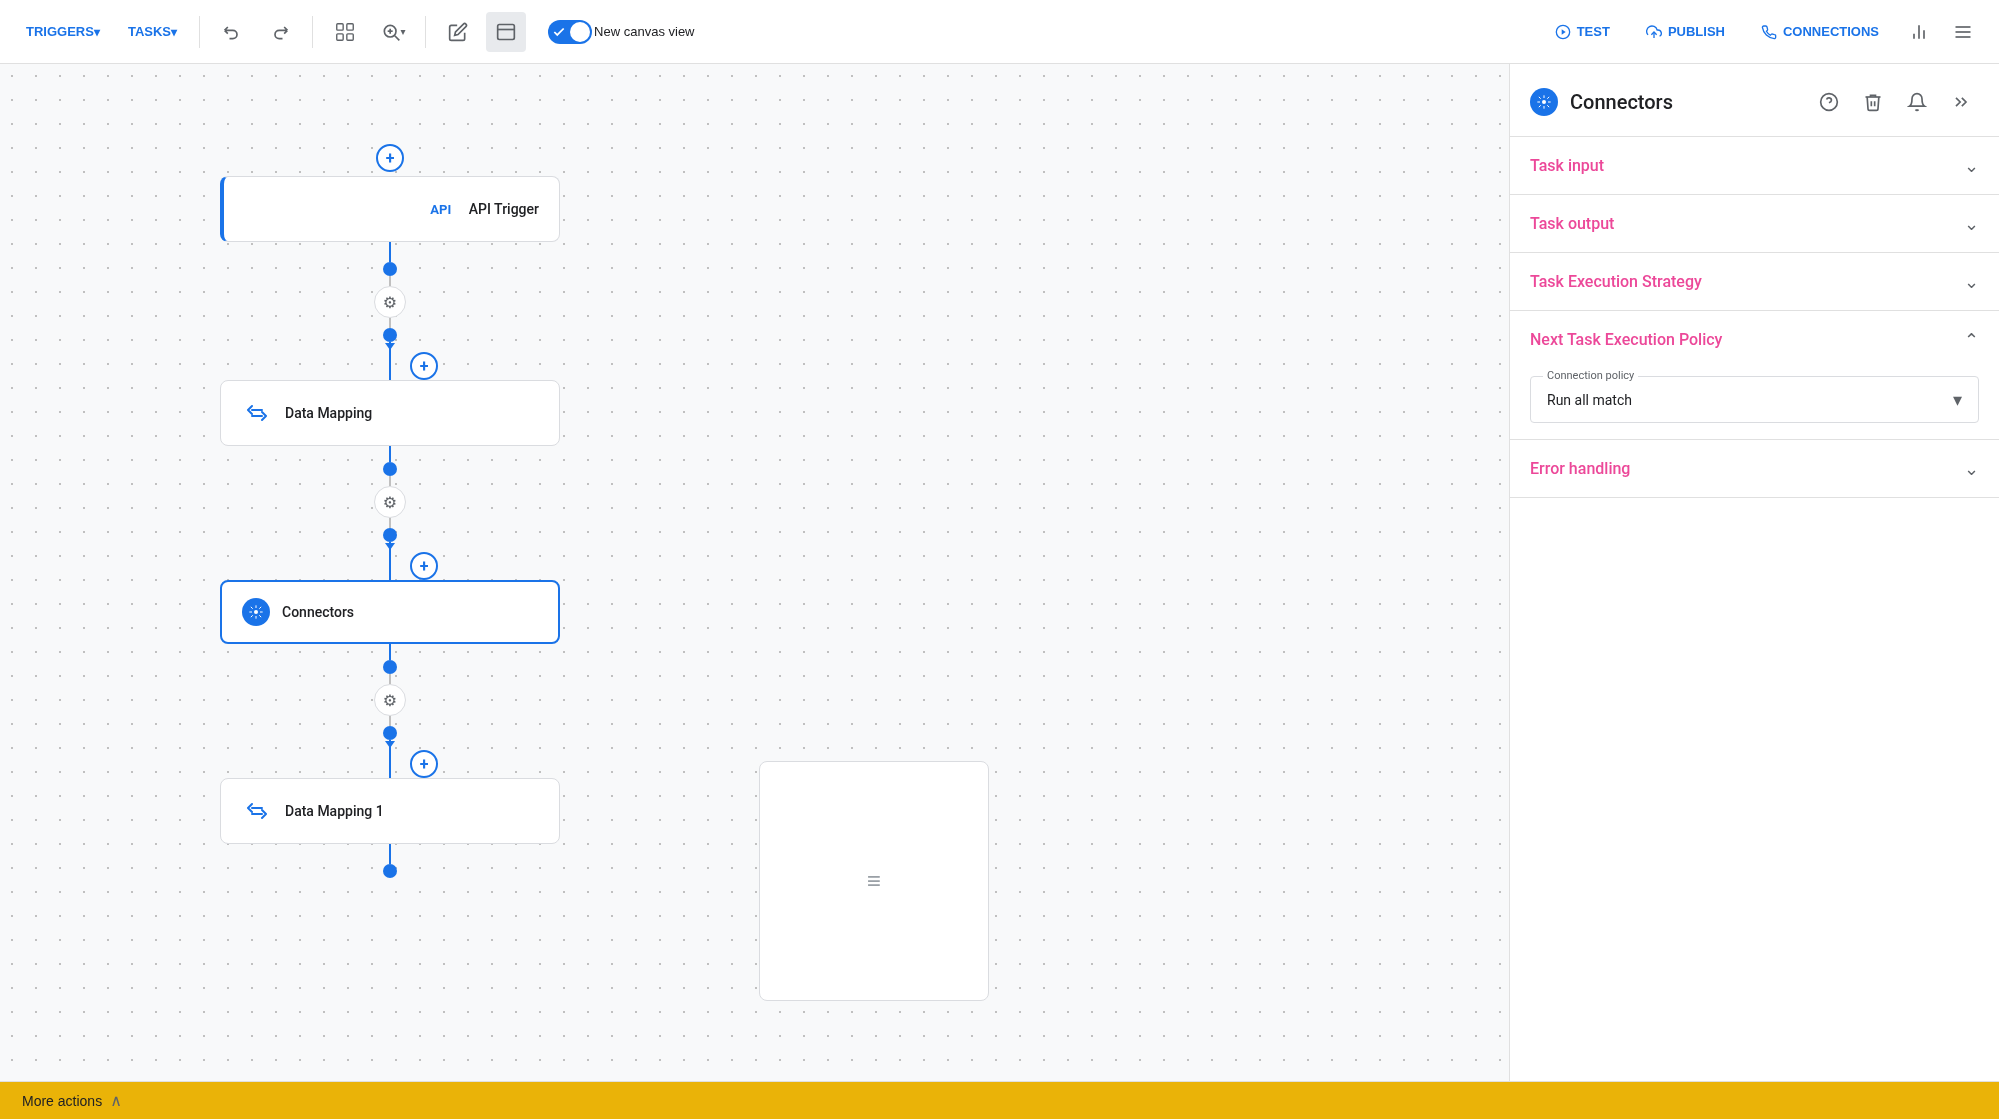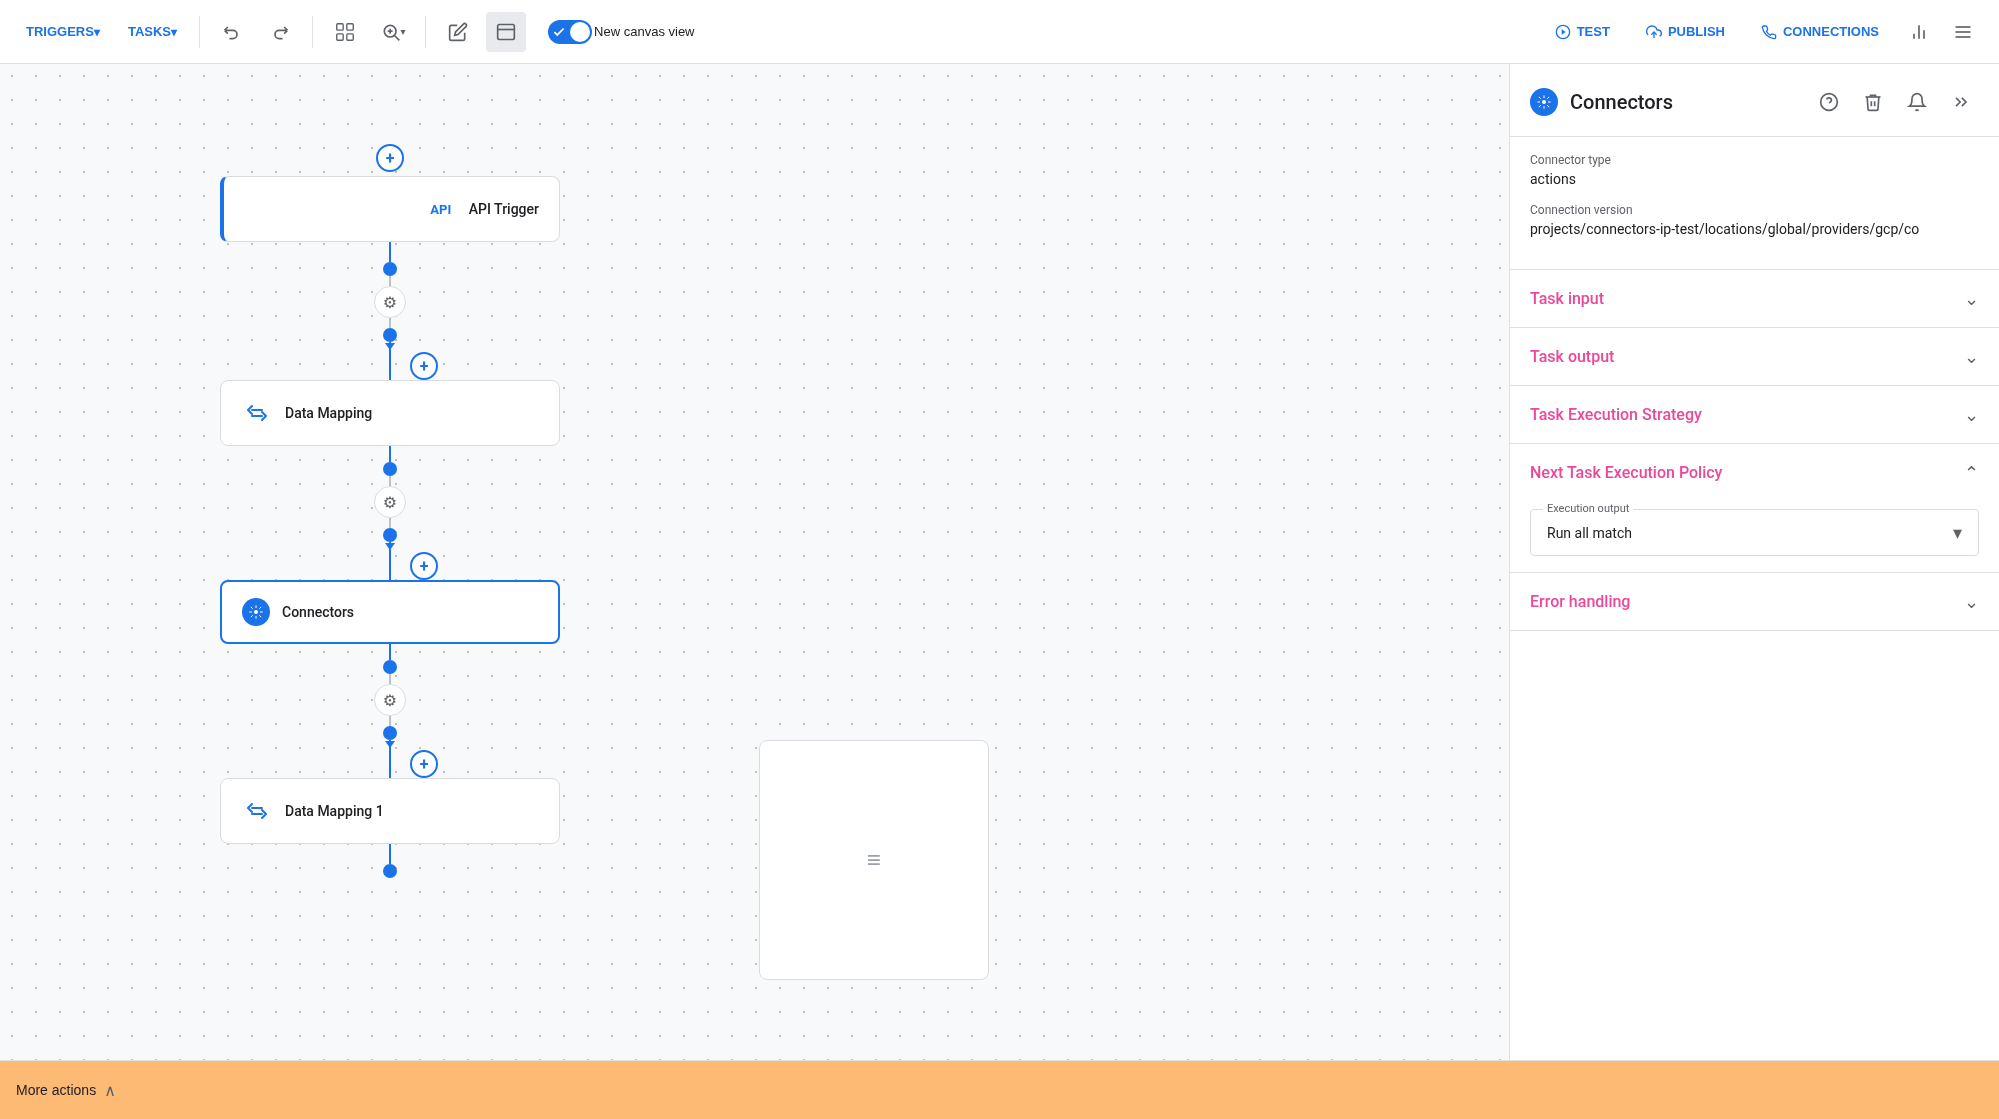--- a/index.html
+++ b/index.html
@@ -352,26 +352,26 @@
       font-size: 14px;
       color: #202124;
     }
     .dropdown-arrow {
       color: #5f6368;
       font-size: 18px;
     }
 
     
     .bottom-panel {
-      height: 59px;
-      background: #fdba74;
+      height: 38px;
+      background: #eab308;
       border-top: 1px solid #e0e0e0;
       display: flex;
       align-items: center;
-      padding: 0 12px;
+      padding: 0 18px;
       justify-content: space-between;
       flex-shrink: 0;
     }
     .more-actions-btn {
       display: flex;
       align-items: center;
       gap: 8px;
       background: transparent;
       border: none;
       cursor: pointer;
@@ -649,30 +649,20 @@
         </button>
         <button class="panel-header-icon">
           <svg width="20" height="20" viewBox="0 0 24 24" fill="none" stroke="#5f6368" stroke-width="2">
             <polyline points="13 17 18 12 13 7"></polyline>
             <polyline points="6 17 11 12 6 7"></polyline>
           </svg>
         </button>
       </div>
     </div>
 
-    <div class="panel-info-section">
-      <div class="info-field">
-        <div class="info-label">Connector type</div>
-        <div class="info-value">actions</div>
-      </div>
-      <div class="info-field">
-        <div class="info-label">Connection version</div>
-        <div class="info-value">projects/connectors-ip-test/locations/global/providers/gcp/co</div>
-      </div>
-    </div>
 
     <div class="panel-section">
       <div class="panel-section-header">
         <span class="panel-section-title">Task input</span>
         <span class="chevron-icon">⌄</span>
       </div>
     </div>
 
     <div class="panel-section">
       <div class="panel-section-header">
@@ -688,21 +678,21 @@
       </div>
     </div>
 
     <div class="panel-section">
       <div class="panel-section-header">
         <span class="panel-section-title">Next Task Execution Policy</span>
         <span class="chevron-icon" style="transform: rotate(180deg); display:inline-block;">⌄</span>
       </div>
       <div class="panel-section-content">
         <div class="dropdown-field">
-          <span class="dropdown-label">Execution output</span>
+          <span class="dropdown-label">Connection policy</span>
           <span class="dropdown-value">Run all match</span>
           <span class="dropdown-arrow">▾</span>
         </div>
       </div>
     </div>
 
     <div class="panel-section">
       <div class="panel-section-header">
         <span class="panel-section-title">Error handling</span>
         <span class="chevron-icon">⌄</span>

